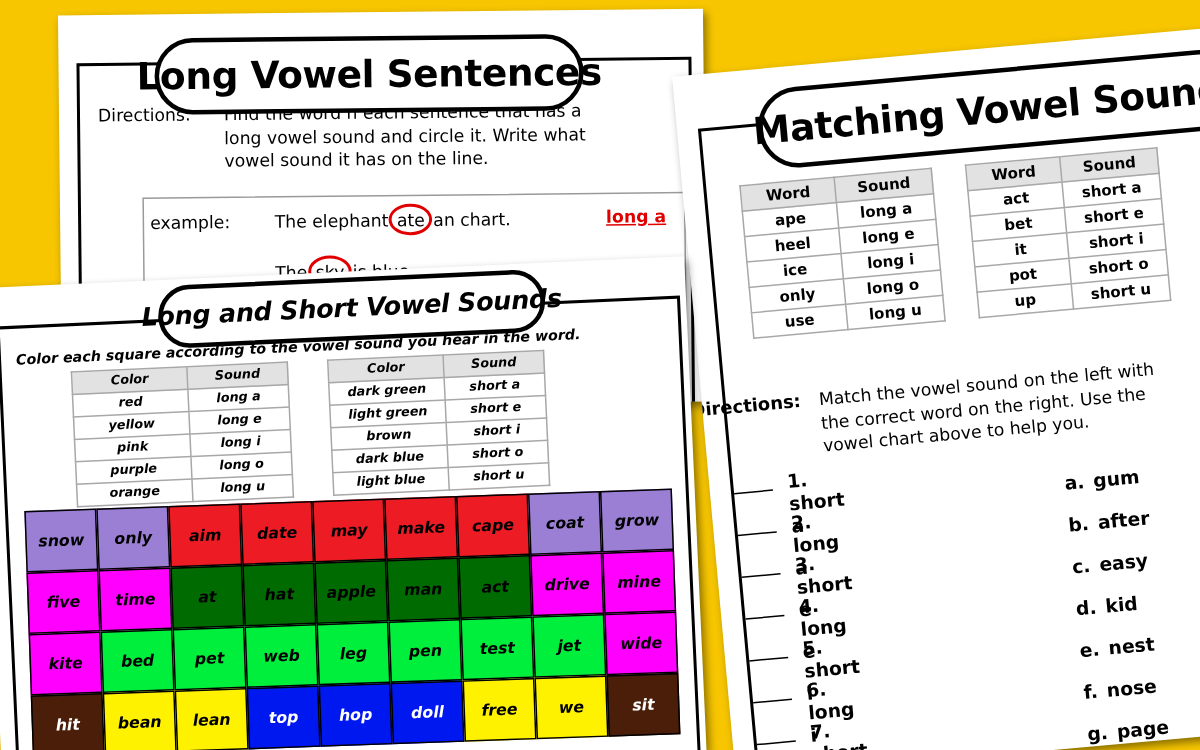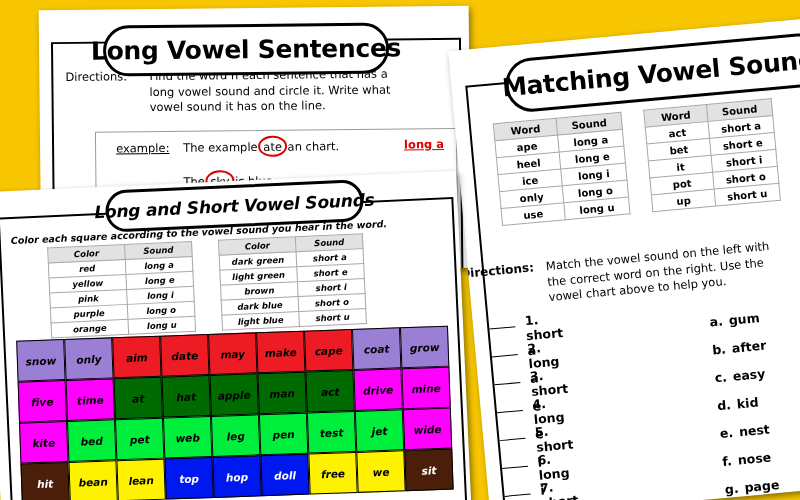--- a/index.html
+++ b/index.html
@@ -42,21 +42,21 @@
   }
   .s1-body{
     position:absolute;left:110px;top:60px;width:245px;font-size:11.5px;
     line-height:1.36;color:#000;
   }
   .s1-box{
     position:absolute;left:55px;top:122px;width:360px;height:90px;
     border:1px solid #9a9a9a;background:#fff;
   }
   .s1-row{position:relative;height:34px;font-size:11.5px;color:#000;}
-  .s1-label{position:absolute;left:20px;top:9px;text-decoration:underline;}
+  .s1-label{position:absolute;left:4px;top:9px;}
   .s1-sent{position:absolute;left:87px;top:9px;white-space:nowrap;}
   .s1-ans{
     position:absolute;right:12px;top:8px;color:#e00000;font-weight:bold;
     text-decoration:underline;font-size:11.5px;
   }
   .circled{
     display:inline-block;position:relative;padding:0 2px;
   }
   .circled::after{
     content:"";position:absolute;left:-3px;top:-4px;right:-3px;bottom:-3px;
@@ -148,21 +148,21 @@
     <div class="inner-frame"></div>
     <div class="pill">
       <span>Long Vowel Sentences</span>
     </div>
     <div class="s1-dir">Directions:</div>
     <div class="s1-body">Find the word  n each sentence that has a long vowel sound and circle it.  Write what vowel sound it has on the line.</div>
 
     <div class="s1-box">
       <div class="s1-row">
         <span class="s1-label">example:</span>
-        <span class="s1-sent"><span>The example </span><span class="circled">ate</span><span> an chart.</span></span>
+        <span class="s1-sent"><span>The elephant </span><span class="circled">ate</span><span> an chart.</span></span>
         <span class="s1-ans">long a</span>
       </div>
       <div class="s1-row">
         <span class="s1-label"></span>
         <span class="s1-sent"><span>The </span><span class="circled">sky</span><span> is blue.</span></span>
         <span class="s1-ans">long i</span>
       </div>
     </div>
   </div>
 

